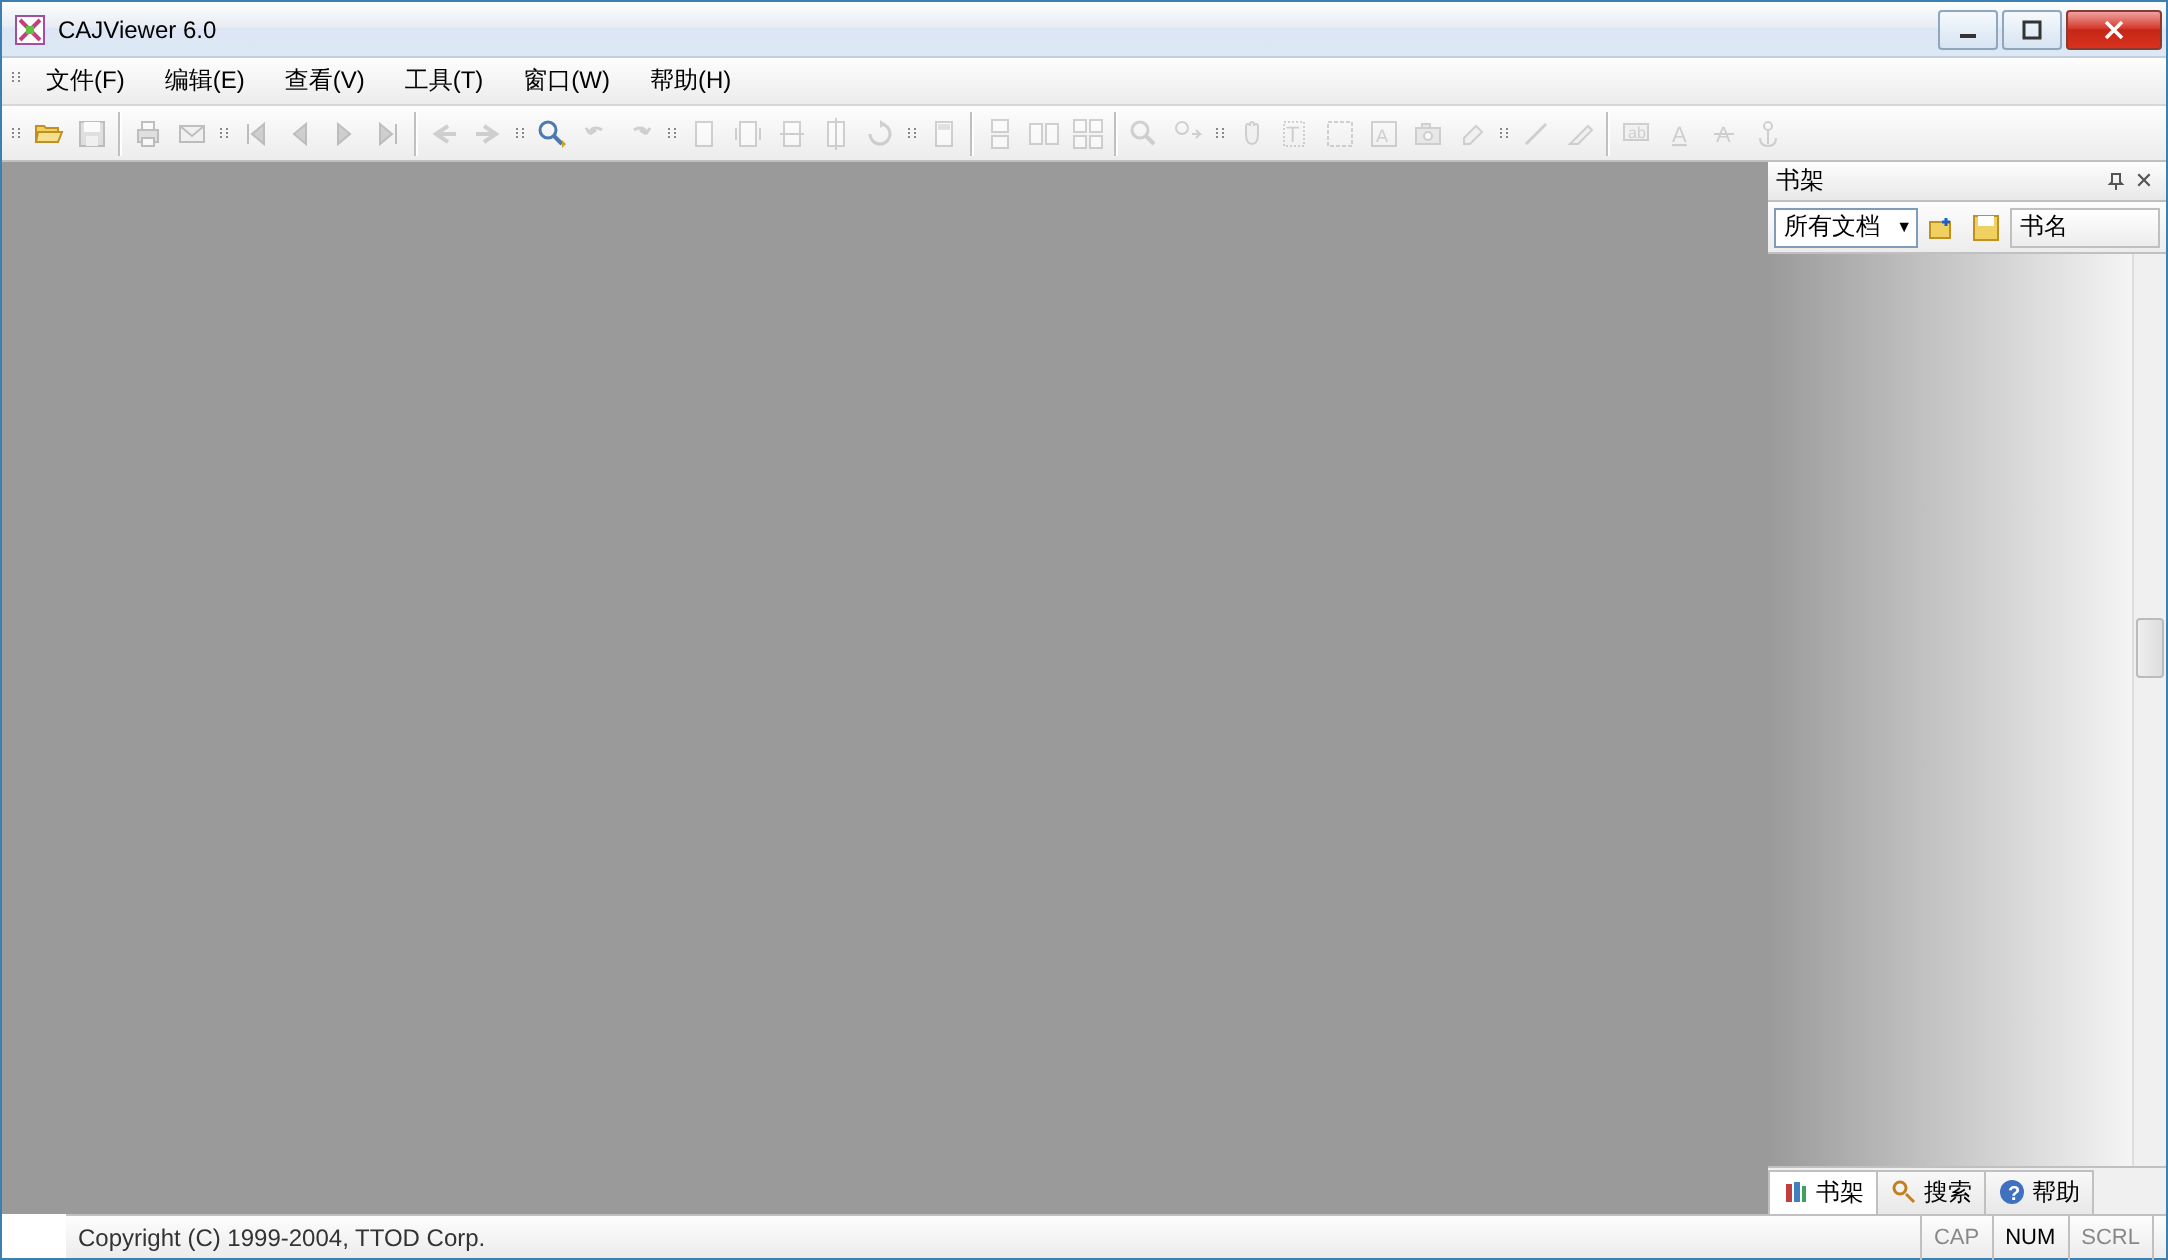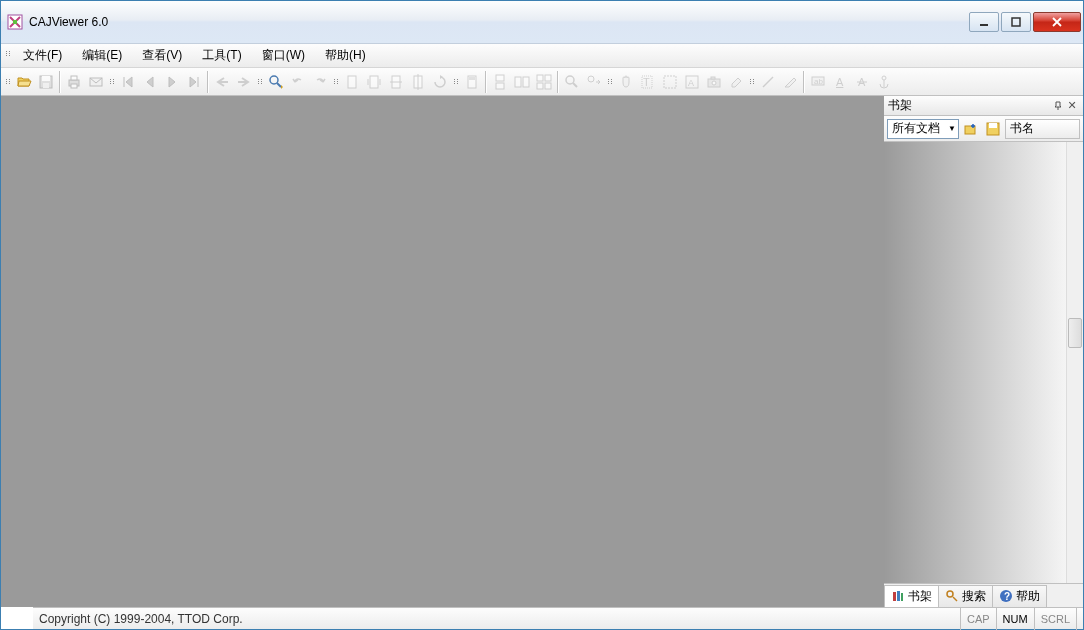--- a/index.html
+++ b/index.html
@@ -1,18 +1,18 @@
 <!DOCTYPE html>
 <html><head>
 <meta charset="utf-8">
 <style>
 * { box-sizing: border-box; margin: 0; padding: 0; }
 body { font-family: "Microsoft YaHei", "SimSun", Tahoma, sans-serif; font-size: 12px; background: #fff; overflow: hidden; width: 1084px; height: 630px; }
 .window { width: 1084px; height: 630px; border: 1px solid #3c7fb1; display: flex; flex-direction: column; background: #fff; }
-.titlebar { height: 43px; background: linear-gradient(to bottom, #fdfefe, #e8edf4 45%, #dce6f4 50%, #dde8f5); display: flex; align-items: center; padding: 0 2px 0 6px; border-bottom: 1px solid #c3cfdd; }
+.titlebar { height: 28px; background: linear-gradient(to bottom, #fdfefe, #e8edf4 45%, #dce6f4 50%, #dde8f5); display: flex; align-items: center; padding: 0 2px 0 6px; border-bottom: 1px solid #c3cfdd; }
 .app-icon { width: 16px; height: 16px; margin-right: 6px; display: inline-flex; }
 .title-text { flex: 1; color: #000; font-size: 12px; }
 .win-controls { display: flex; gap: 2px; }
 .win-btn { width: 30px; height: 20px; border: 1px solid #8fa7bd; border-radius: 2px; display: flex; align-items: center; justify-content: center; background: linear-gradient(to bottom, #f5f9fc, #d7e4f2); }
 .win-btn.close { width: 48px; background: linear-gradient(to bottom, #f0a0a0, #d43c2d 45%, #c42617 50%, #d9321e); border-color: #8b3a2f; color: #fff; }
 .menubar { height: 24px; background: linear-gradient(to bottom, #fdfdfd, #ececec); border-bottom: 1px solid #d6d6d6; display: flex; align-items: flex-start; padding-left: 4px; }
 .menu-grip { width: 6px; height: 18px; display: flex; align-items: center; justify-content: center; margin-right: 2px; }
 .grip-dots { display: grid; grid-template-columns: 2px 2px; gap: 1px; }
 .grip-dots span { width: 1px; height: 1px; background: #888; }
 .menu-item { padding: 3px 10px; cursor: default; }

